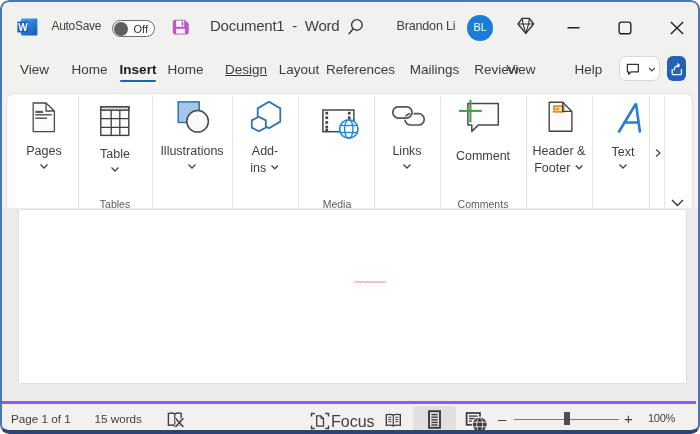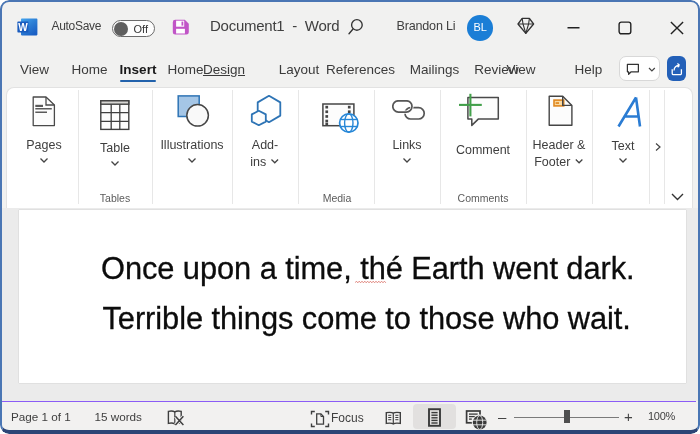--- a/index.html
+++ b/index.html
@@ -25,31 +25,31 @@
 
 #toggle { position:absolute; left:111.5px; top:19.5px; width:43px; height:17.5px; border:1px solid #6b6b6b; border-radius:9px; background:#fdfdfd; }
 #knob { position:absolute; left:1.2px; top:1.2px; width:14.2px; height:14.2px; border-radius:50%; background:#5f5f5f; }
 #toggle .off { position:absolute; left:21px; top:2.2px; font-size:11px; color:#333; }
 
 #menurow { position:absolute; left:0; top:54px; width:696px; height:32px; }
 .tab { position:absolute; top:7.5px; font-size:13.5px; color:#3b3b3b; white-space:nowrap; transform:translateX(-50%); }
 .tab.sel { color:#19191a; font-weight:bold; }
 #ins-underline { position:absolute; left:119.5px; top:79.5px; width:36.5px; height:2.5px; background:#2262ac; border-radius:2px; }
 
-#ribbon { position:absolute; left:7px; top:88px; width:684.5px; height:148px; background:#ffffff; box-shadow:0 0 0 1px #e2e2e2; border-radius:7px; }
+#ribbon { position:absolute; left:7px; top:94px; width:684.5px; height:148px; background:#ffffff; box-shadow:0 0 0 1px #e2e2e2; border-radius:7px; }
 .sep { position:absolute; top:2px; width:1px; height:114px; background:#e7e7e7; }
 .rlabel { position:absolute; font-size:12.5px; color:#3e3e3e; text-align:center; transform:translateX(-50%); white-space:nowrap; line-height:17px;}
 .glabel { position:absolute; top:104px; font-size:10.5px; color:#5c5c5c; transform:translateX(-50%); white-space:nowrap;}
 .chev { position:absolute; transform:translateX(-50%); }
 
 #docarea { position:absolute; left:2px; top:208px; width:696px; height:193px; background:#ebebeb; }
 #page { position:absolute; left:16.5px; top:2px; width:667.5px; height:173px; background:#ffffff; box-shadow:0 0 1px rgba(0,0,0,0.25); }
 .docline { position:absolute; font-size:30.8px; color:#0c0c0c; white-space:nowrap; letter-spacing:-0.06px; -webkit-text-stroke:0.3px #0c0c0c; }
 
-#statusbar { position:absolute; left:0px; top:401px; width:696px; height:26px; background:#f2f1f0; border-top:1px solid #8b5cf6; }
+#statusbar { position:absolute; left:0px; top:401px; width:696px; height:26px; background:#f2f1f0; border-top:3px solid #8b5cf6; }
 .st-txt { position:absolute; font-size:11.7px; color:#3f3f3f; white-space:nowrap; }
 #zoomknob { position:absolute; left:563.5px; top:8px; width:6.5px; height:13px; background:#4f4f4f; }
 #printbtn { position:absolute; left:413px; top:2px; width:43px; height:25px; background:#e2e0df; border-radius:4px; }
 svg { display:block; }
 </style>
 </head>
 <body>
 <div id="win">
 
   <div id="titlebar">
@@ -105,21 +105,21 @@
     <svg class="abs" style="left:669.5px;top:21.3px" width="14" height="14" viewBox="0 0 14 14">
         <path d="M0.9 0.9 L13.1 13.1 M13.1 0.9 L0.9 13.1" stroke="#222" stroke-width="1.4"></path>
       </svg>
   </div>
 
   <div id="menurow">
     <div class="tab" style="left:34.5px;">View</div>
     <div class="tab" style="left:89.5px;">Home</div>
     <div class="tab sel" style="left:138px;">Insert</div>
     <div class="tab" style="left:185.5px;">Home</div>
-    <div class="tab" style="left:224px;text-decoration:underline;">Design</div>
+    <div class="tab" style="left:246px;text-decoration:underline;">Design</div>
     <div class="tab" style="left:299px;">Layout</div>
     <div class="tab" style="left:360.5px;">References</div>
     <div class="tab" style="left:434.5px;">Mailings</div>
     <div class="tab" style="left:496.5px;">Review</div>
     <div class="tab" style="left:521px;">View</div>
     <div class="tab" style="left:588.5px;">Help</div>
 
     <div class="abs" style="left:619px;top:2px;width:41px;height:25px;background:#fff;border:1px solid #d8d8d8;border-radius:7px;"></div>
     <svg class="abs" style="left:625.5px;top:9px" width="15" height="14" viewBox="0 0 15 14">
       <path d="M1.4 1.4 H12.4 V8.8 H5.2 L2.6 11.3 V8.8 H1.4 Z" fill="none" stroke="#333" stroke-width="1.25" stroke-linejoin="round"></path>
@@ -248,22 +248,20 @@
         <path d="M2 1.5 L6 5 L2 8.5" fill="none" stroke="#444" stroke-width="1.2"></path>
       </svg>
 
     <svg class="abs" style="left:663px;top:103.5px" width="15" height="10" viewBox="0 0 15 10">
         <path d="M2 2 L7.5 7.5 L13 2" fill="none" stroke="#333" stroke-width="1.4"></path>
       </svg>
   </div>
 
   <div id="docarea">
     <div id="page"></div>
-    <div class="docline" style="left:99px;top:42.5px;">Once upon a time, thé Earth went dark.</div>
-    <div class="docline" style="left:100.5px;top:92.5px;">Terrible things come to those who wait.</div>
     <svg class="abs" style="left:353px;top:72px" width="32" height="4" viewBox="0 0 32 4">
       <path d="M0 2.8 L1.4 1.2 L2.8 2.8 L4.2 1.2 L5.6 2.8 L7 1.2 L8.4 2.8 L9.8 1.2 L11.2 2.8 L12.6 1.2 L14 2.8 L15.4 1.2 L16.8 2.8 L18.2 1.2 L19.6 2.8 L21 1.2 L22.4 2.8 L23.8 1.2 L25.2 2.8 L26.6 1.2 L28 2.8 L29.4 1.2 L30.8 2.8" fill="none" stroke="#dc7b72" stroke-width="0.9"></path>
     </svg>
   </div>
 
   <div id="statusbar">
     <div class="st-txt" style="left:11px;top:8px;">Page 1 of 1</div>
     <div class="st-txt" style="left:94.5px;top:8px;">15 words</div>
 
     <svg class="abs" style="left:167px;top:7.5px" width="18" height="18" viewBox="0 0 18 18">
@@ -272,21 +270,21 @@
       <path d="M8.4 6.3 L16.4 14.9 M16.4 6.3 L8.4 14.9" stroke="#f2f1f0" stroke-width="3.2" fill="none"></path>
       <path d="M8.4 6.3 L16.4 14.9 M16.4 6.3 L8.4 14.9" stroke="#3f3f3f" stroke-width="1.5" fill="none"></path>
     </svg>
     <div id="printbtn"></div>
 
     <svg class="abs" style="left:310px;top:7.5px" width="20" height="18" viewBox="0 0 20 18">
       <path d="M1.5 4.6 V1.5 H4.8 M15.2 1.5 H18.5 V4.6 M18.5 13.4 V16.5 H15.2 M4.8 16.5 H1.5 V13.4" fill="none" stroke="#3f3f3f" stroke-width="1.4"></path>
       <path d="M6.7 3.9 H10.9 L13.5 6.5 V14.1 H6.7 Z" fill="none" stroke="#3f3f3f" stroke-width="1.3"></path>
       <path d="M10.9 3.9 V6.5 H13.5" fill="none" stroke="#3f3f3f" stroke-width="1"></path>
     </svg>
-    <div class="st-txt" style="left:331px;top:8.5px;font-size:12px;">Focus</div>
+    <div class="st-txt" style="left:331px;top:8.5px;font-size:16px;">Focus</div>
 
     <svg class="abs" style="left:384px;top:8.5px" width="19" height="15" viewBox="0 0 19 15">
       <path d="M9.3 2.1 C8.1 1.3 5.9 1.1 2.3 1.6 V12.4 C5.9 11.9 8.1 12.1 9.3 12.9 C10.5 12.1 12.7 11.9 16.3 12.4 V1.6 C12.7 1.1 10.5 1.3 9.3 2.1 Z" fill="none" stroke="#3f3f3f" stroke-width="1.4"></path>
       <line x1="9.3" y1="2.3" x2="9.3" y2="12.7" stroke="#3f3f3f" stroke-width="1.2"></line>
       <path d="M4.2 4.3 H7.3 M4.2 6.5 H7.3 M4.2 8.7 H7.3 M11.3 4.3 H14.4 M11.3 6.5 H14.4 M11.3 8.7 H14.4" stroke="#3f3f3f" stroke-width="1" fill="none"></path>
     </svg>
 
     <svg class="abs" style="left:428px;top:6px" width="13" height="19" viewBox="0 0 13 19">
       <rect x="1" y="1.2" width="11" height="16.6" fill="none" stroke="#3a3a3a" stroke-width="1.9"></rect>
       <line x1="3.4" y1="4.6" x2="9.6" y2="4.6" stroke="#3a3a3a" stroke-width="1.4"></line>

